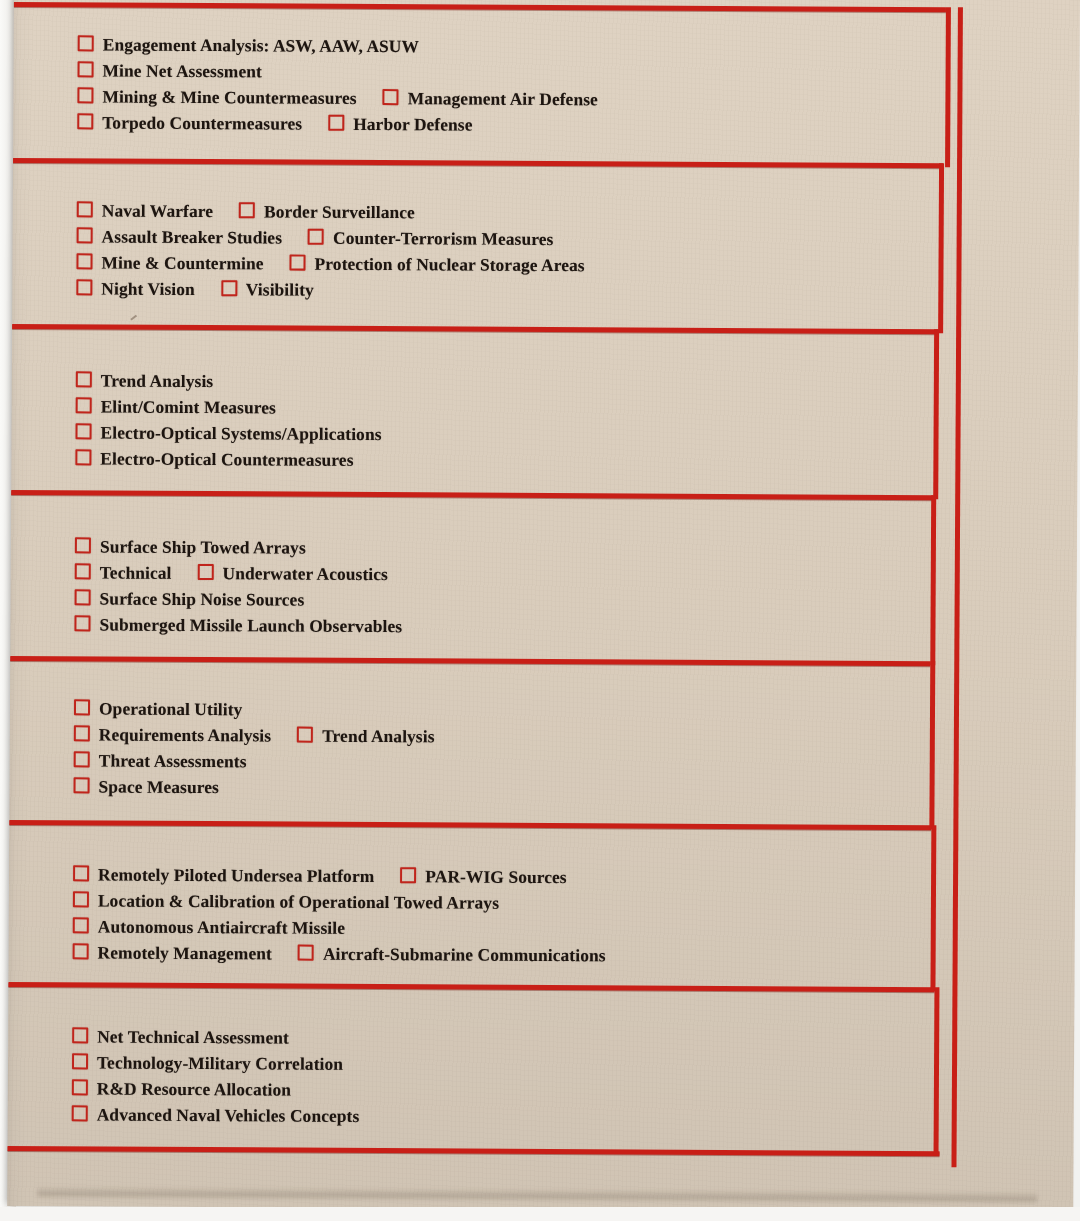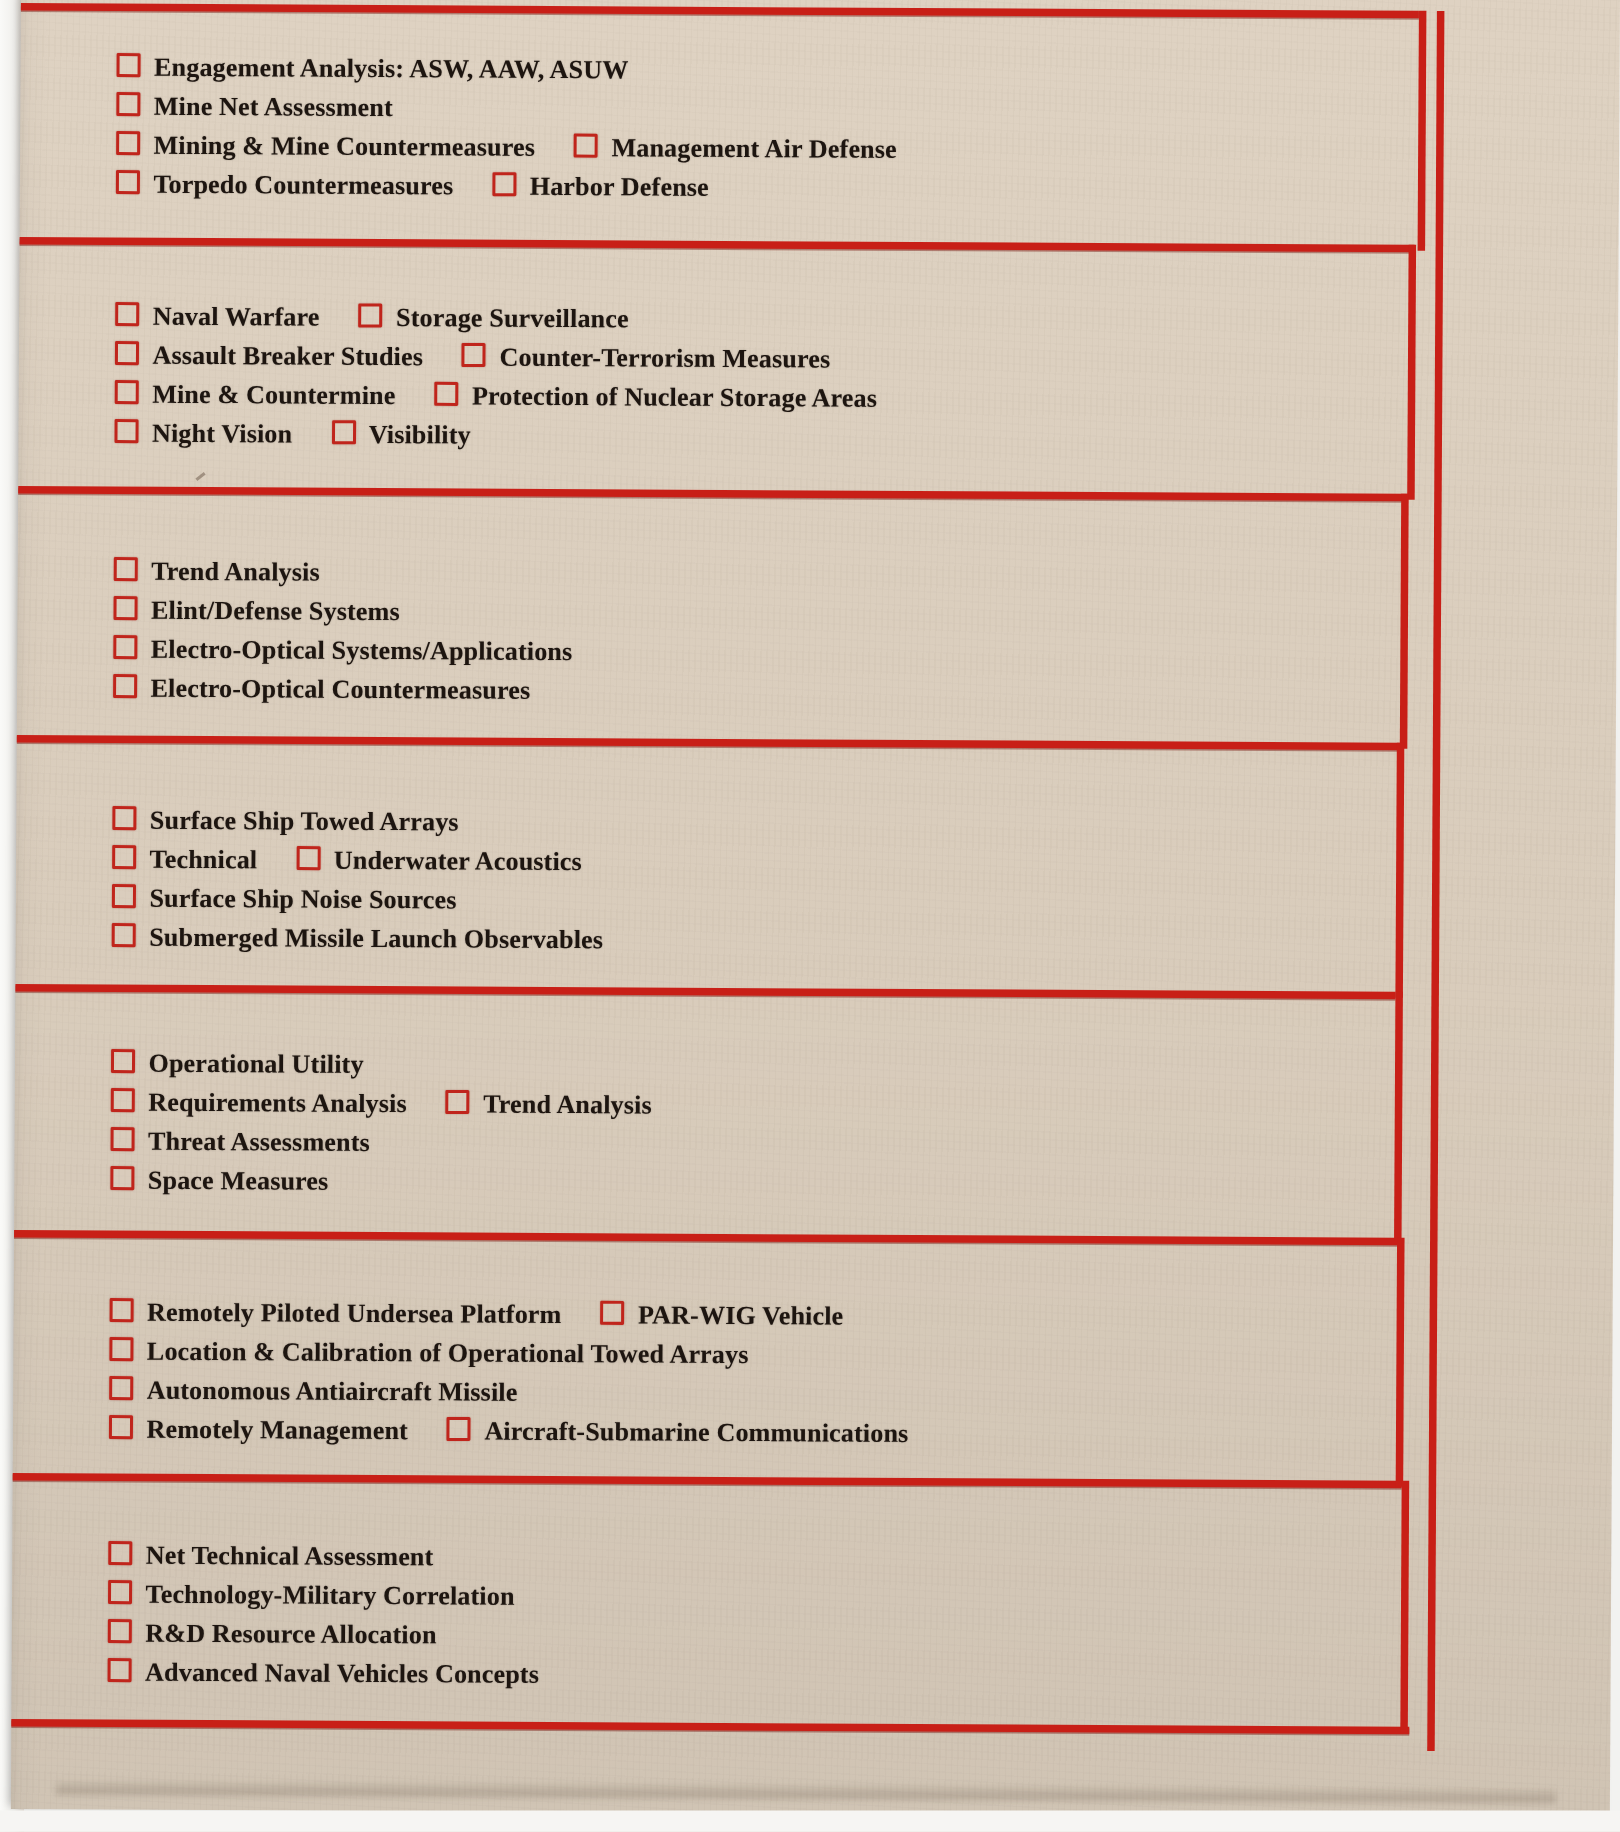--- a/index.html
+++ b/index.html
@@ -219,21 +219,21 @@
   </div>
 
   <div class="section" style="top:206px;">
     <div class="row">
       <span class="item">
         <span class="chk"></span>
         <span class="lbl">Naval Warfare</span>
       </span>
       <span class="item">
         <span class="chk"></span>
-        <span class="lbl">Storage Surveillance</span>
+        <span class="lbl">Border Surveillance</span>
       </span>
     </div>
     <div class="row">
       <span class="item">
         <span class="chk"></span>
         <span class="lbl">Assault Breaker Studies</span>
       </span>
       <span class="item">
         <span class="chk"></span>
         <span class="lbl">Counter-Terrorism Measures</span>
@@ -264,21 +264,21 @@
   <div class="section" style="top:376px;">
     <div class="row">
       <span class="item">
         <span class="chk"></span>
         <span class="lbl">Trend Analysis</span>
       </span>
     </div>
     <div class="row">
       <span class="item">
         <span class="chk"></span>
-        <span class="lbl">Elint/Defense Systems</span>
+        <span class="lbl">Elint/Comint Measures</span>
       </span>
     </div>
     <div class="row">
       <span class="item">
         <span class="chk"></span>
         <span class="lbl">Electro-Optical Systems/Applications</span>
       </span>
     </div>
     <div class="row">
       <span class="item">
@@ -351,21 +351,21 @@
   </div>
 
   <div class="section" style="top:870px;">
     <div class="row">
       <span class="item">
         <span class="chk"></span>
         <span class="lbl">Remotely Piloted Undersea Platform</span>
       </span>
       <span class="item">
         <span class="chk"></span>
-        <span class="lbl">PAR-WIG Vehicle</span>
+        <span class="lbl">PAR-WIG Sources</span>
       </span>
     </div>
     <div class="row">
       <span class="item">
         <span class="chk"></span>
         <span class="lbl">Location &amp; Calibration of Operational Towed Arrays</span>
       </span>
     </div>
     <div class="row">
       <span class="item">

